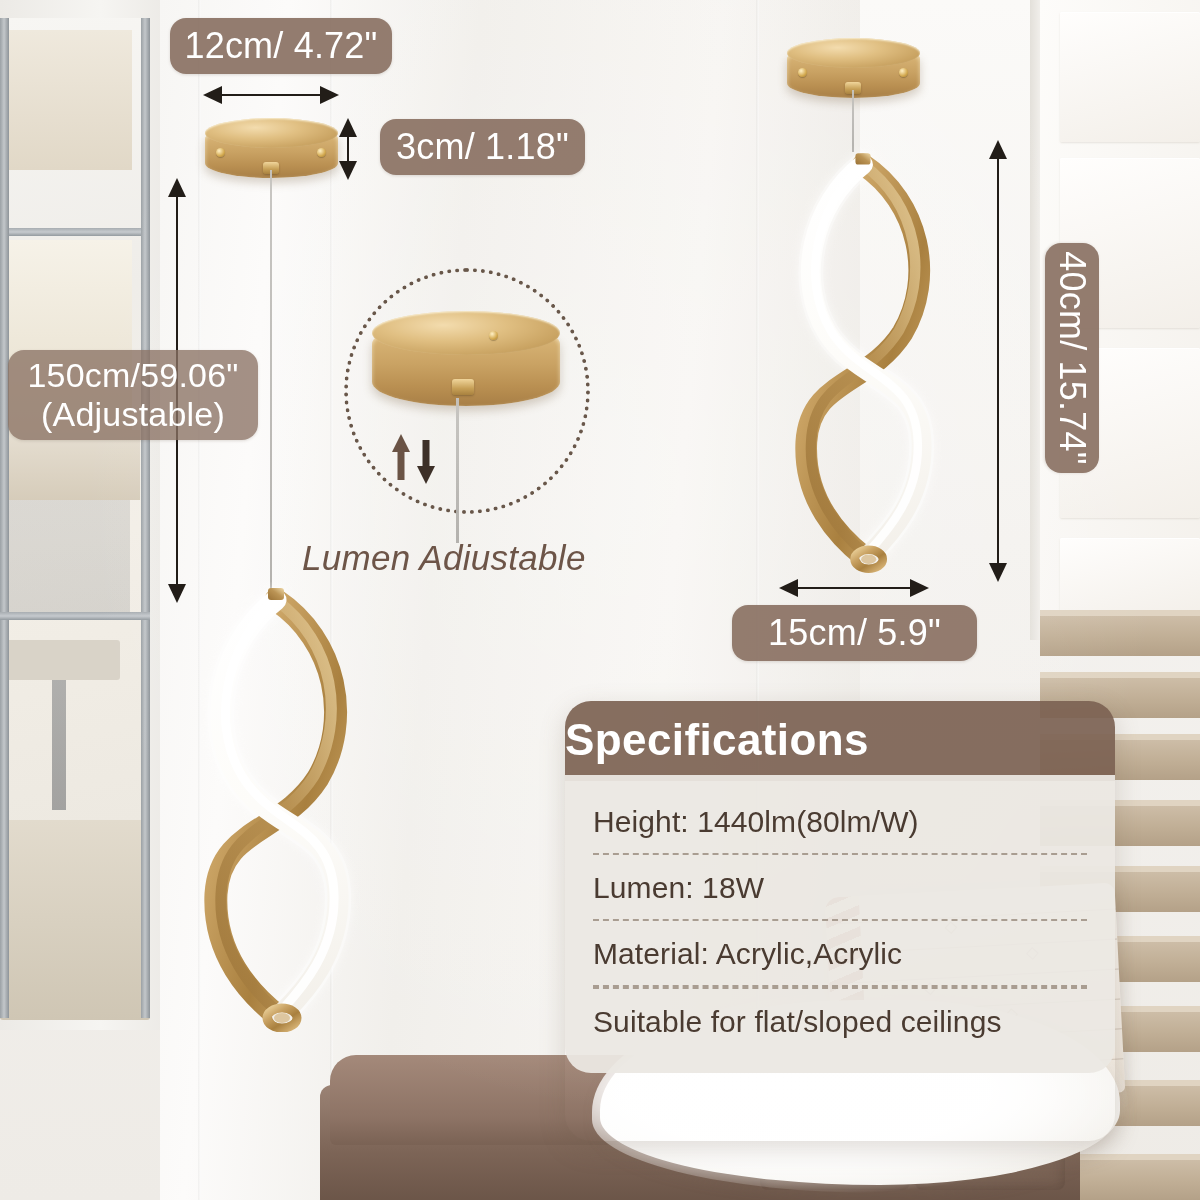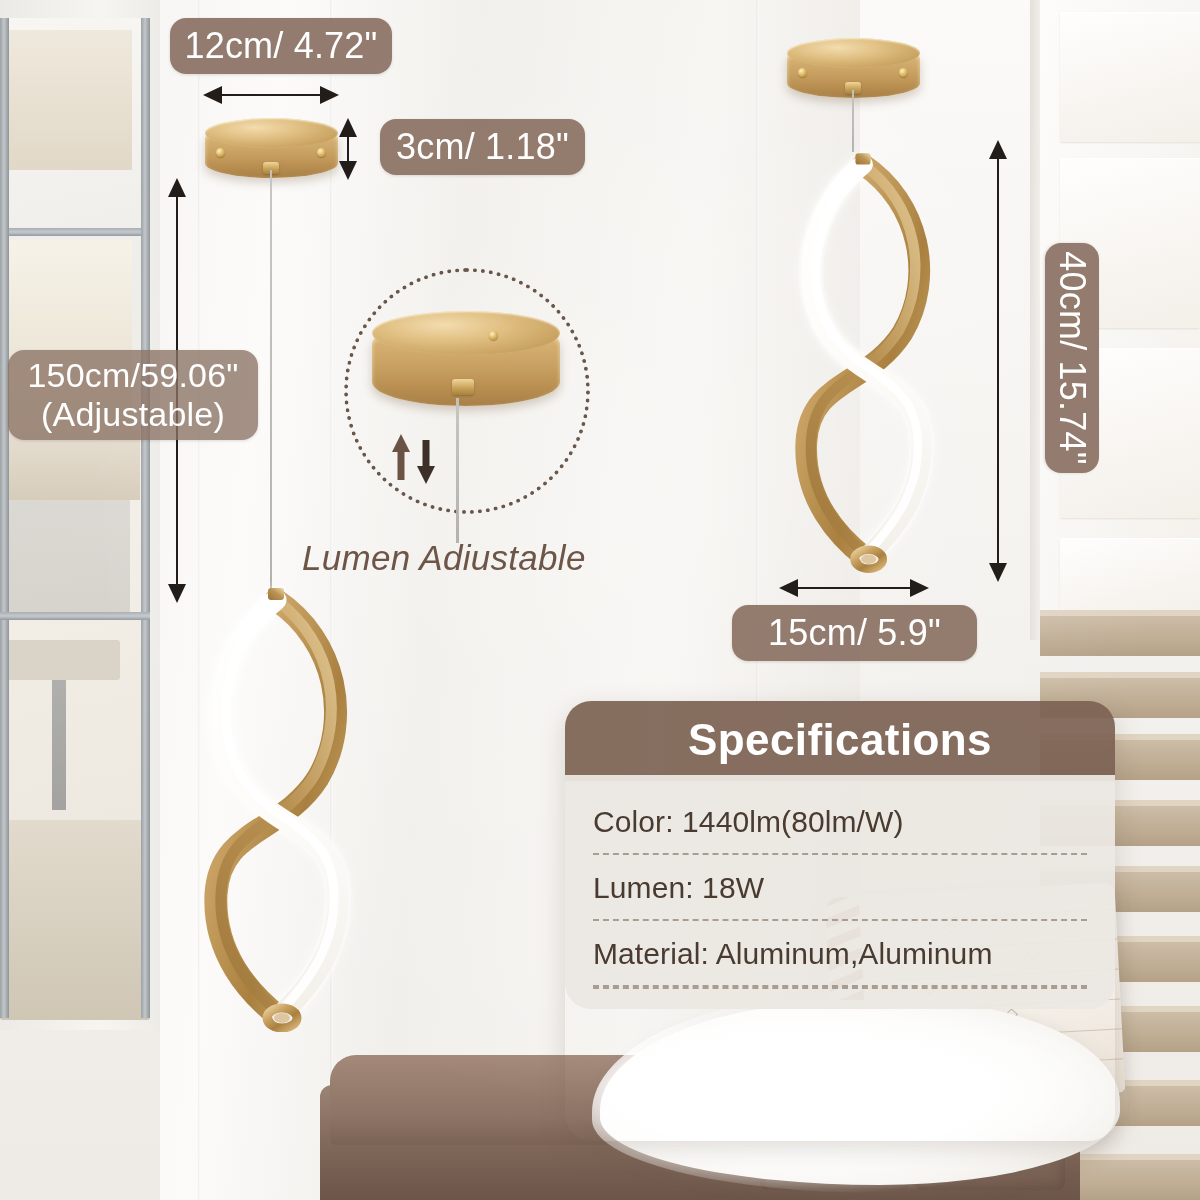--- a/index.html
+++ b/index.html
@@ -221,21 +221,21 @@
     position: absolute;
     border-radius: 26px;
     overflow: hidden;
     box-shadow: 0 8px 26px rgba(110,90,75,.22);
   }
   .spec-header {
     background: rgba(124,98,82,.92);
     color: #fff;
     font-size: 44px;
     font-weight: bold;
-    text-align: center;
+    text-align: left;
     padding: 14px 0 16px;
     letter-spacing: .4px;
   }
   .spec-body {
     background: rgba(235,232,226,.94);
     padding: 14px 26px 20px;
     border-radius: 0 0 26px 26px;
     margin-top: -6px;
   }
   .spec-row {
@@ -467,23 +467,24 @@
 (Adjustable)</div>
 
   <div class="badge" style="left:957px;top:331px;width:230px;height:54px;font-size:36px;
               transform:rotate(90deg);transform-origin:center center;">40cm/ 15.74"</div>
 
   <div class="badge" style="left:732px;top:605px;width:245px;height:56px;font-size:36px;">15cm/ 5.9"</div>
 
   <div class="spec-card" style="left:565px;top:701px;width:550px;height:440px;">
     <div class="spec-header">Specifications</div>
     <div class="spec-body">
-      <div class="spec-row">Color: 1440lm(80lm/W)</div>
+      <div class="spec-row">Height: 1440lm(80lm/W)</div>
       <div class="spec-sep"></div>
       <div class="spec-row">Lumen: 18W</div>
       <div class="spec-sep"></div>
-      <div class="spec-row">Material: Aluminum,Aluminum</div>
+      <div class="spec-row">Material: Acrylic,Acrylic</div>
       <div class="spec-sep"></div>
       <div class="spec-sep"></div>
+      <div class="spec-row">Suitable for flat/sloped ceilings</div>
     </div>
   </div>
 
 </div>
 
 </body></html>

